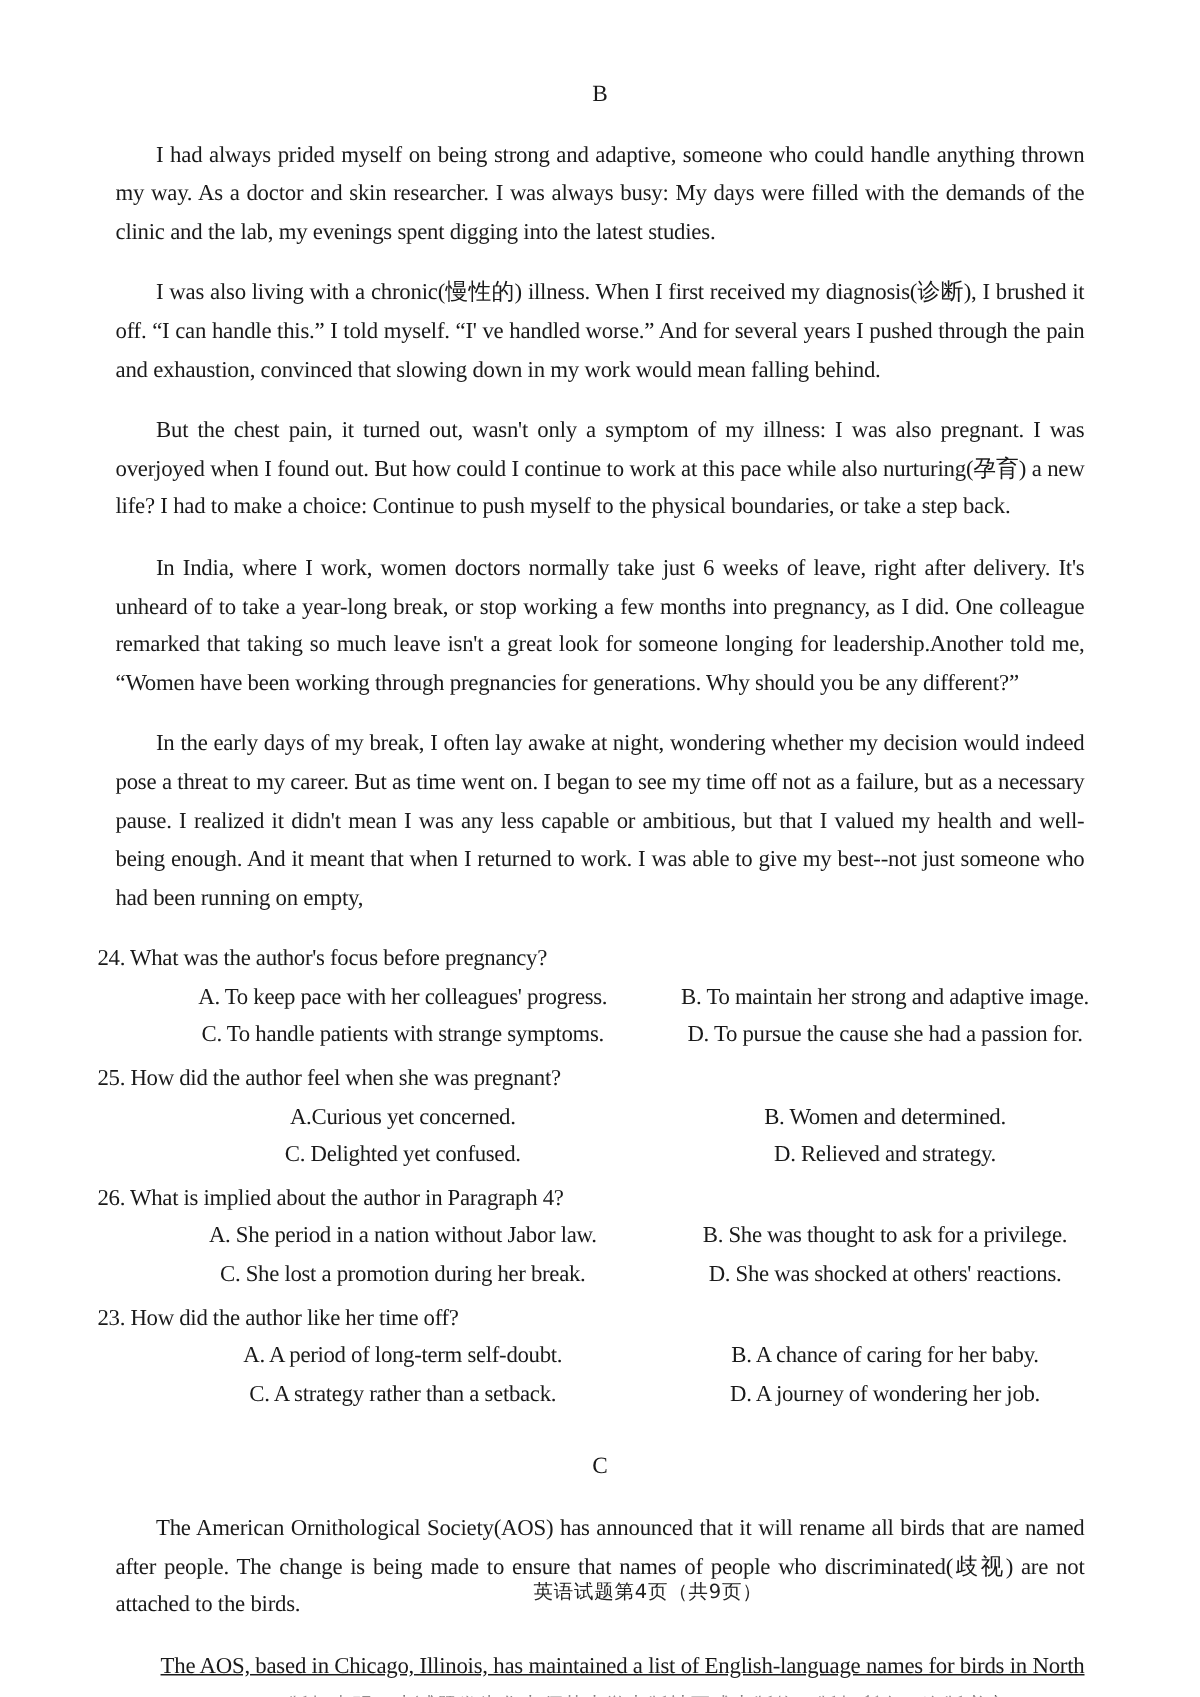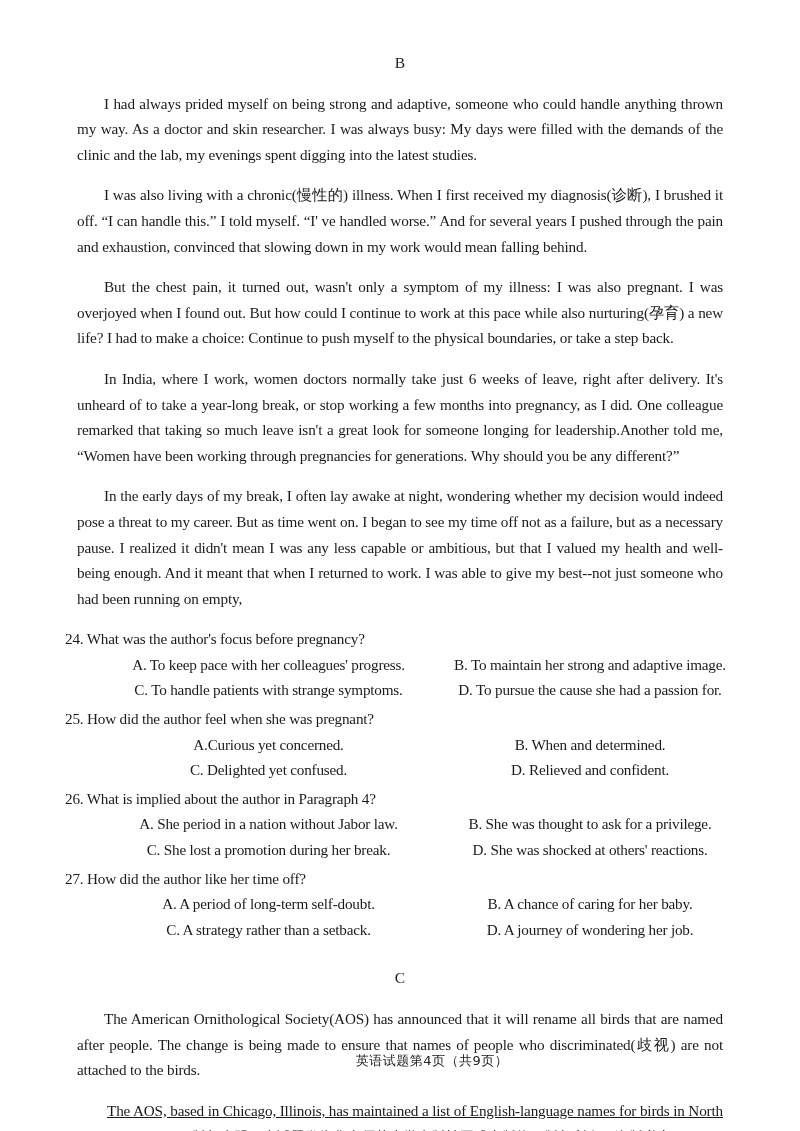--- a/index.html
+++ b/index.html
@@ -106,38 +106,38 @@
         <div class="option">B. To maintain her strong and adaptive image.</div>
         <div class="option">C. To handle patients with strange symptoms.</div>
         <div class="option">D. To pursue the cause she had a passion for.</div>
       </div>
     </div>
 
     <div class="question">
       <p class="q-stem">25. How did the author feel when she was pregnant?</p>
       <div class="options">
         <div class="option">A.Curious yet concerned.</div>
-        <div class="option">B. When and determined.</div>
+        <div class="option">B. Women and determined.</div>
         <div class="option">C. Delighted yet confused.</div>
-        <div class="option">D. Relieved and confident.</div>
+        <div class="option">D. Relieved and strategy.</div>
       </div>
     </div>
 
     <div class="question">
       <p class="q-stem">26. What is implied about the author in Paragraph 4?</p>
       <div class="options">
         <div class="option">A. She period in a nation without Jabor law.</div>
         <div class="option">B. She was thought to ask for a privilege.</div>
         <div class="option">C. She lost a promotion during her break.</div>
         <div class="option">D. She was shocked at others' reactions.</div>
       </div>
     </div>
 
     <div class="question">
-      <p class="q-stem">27. How did the author like her time off?</p>
+      <p class="q-stem">23. How did the author like her time off?</p>
       <div class="options">
         <div class="option">A. A period of long-term self-doubt.</div>
         <div class="option">B. A chance of caring for her baby.</div>
         <div class="option">C. A strategy rather than a setback.</div>
         <div class="option">D. A journey of wondering her job.</div>
       </div>
     </div>
 
   </div>
 

